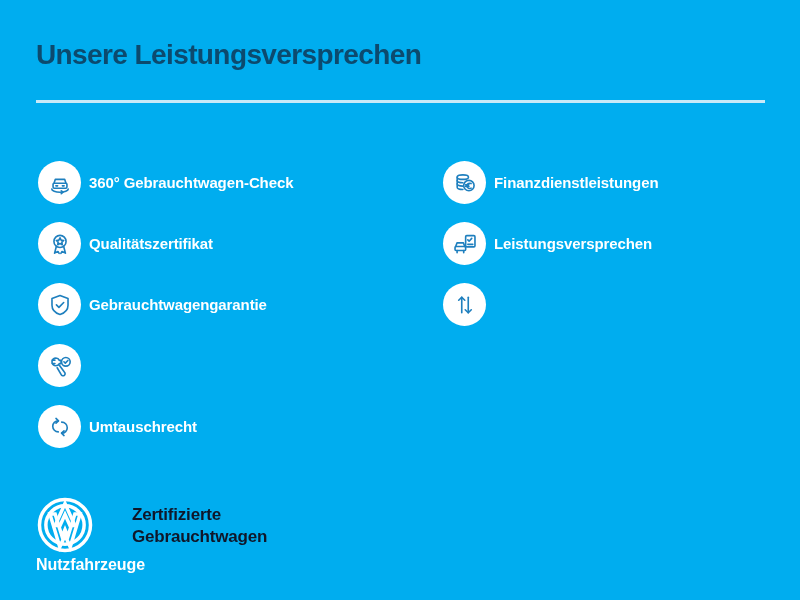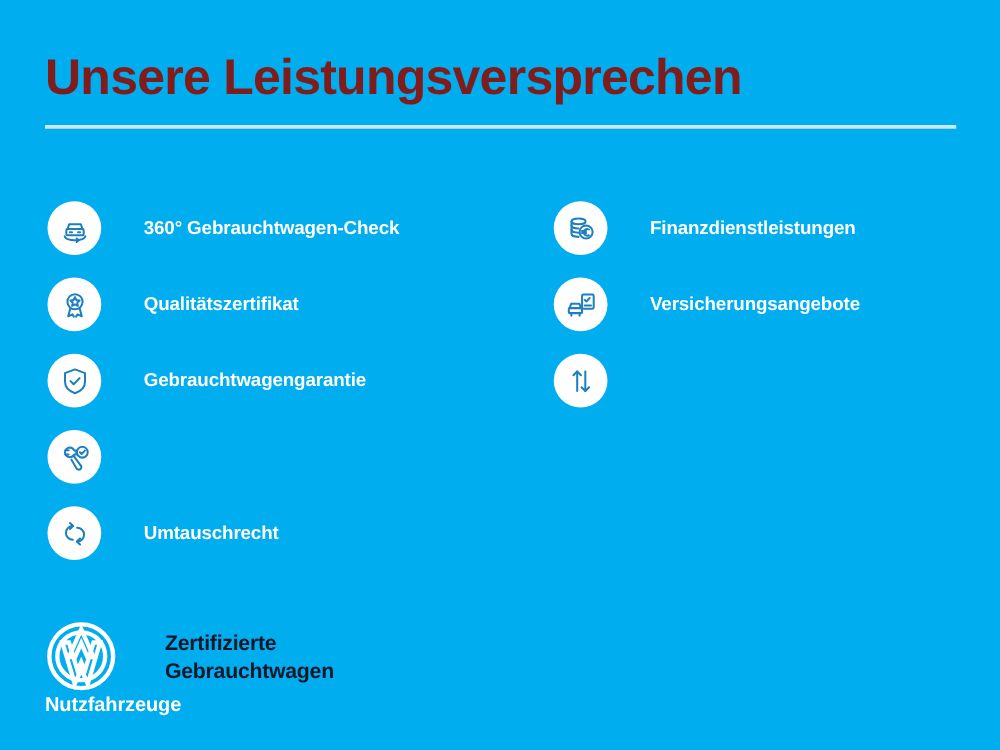--- a/index.html
+++ b/index.html
@@ -15,24 +15,24 @@
     position:relative;
     width:800px; height:600px;
     background:#00ADEF;
   }
 
   
   .page-title {
     position:absolute;
     left:36px; top:40px;
     width:720px;
-    font-size:40px;
+    font-size:28px;
     font-weight:bold;
     letter-spacing:-0.6px;
-    color:#7f1d1d;
+    color:#0c4a6e;
     line-height:1.1;
     white-space:nowrap;
   }
   .title-divider {
     position:absolute;
     left:36px; top:100px;
     width:729px; height:3px;
     background:#D9EEF9;
     opacity:.92;
   }
@@ -70,21 +70,21 @@
     display:block;
   }
   .benefit-icon svg * {
     stroke:#1E7FBE;
     stroke-width:1.5;
     stroke-linecap:round;
     stroke-linejoin:round;
     fill:none;
   }
   .benefit-label {
-    margin-left:34px;
+    margin-left:8px;
     font-size:15px;
     font-weight:bold;
     color:#FFFFFF;
     letter-spacing:-0.1px;
     white-space:nowrap;
   }
 
   
   .brand {
     position:absolute;
@@ -214,21 +214,21 @@
         <span class="benefit-icon">
           <svg viewBox="0 0 24 24">
             <path d="M3.4 14.3 4.6 11h6l1.2 3.3"></path>
             <rect x="2.8" y="14.3" width="9.8" height="3.7" rx=".9"></rect>
             <path d="M4.7 20v-2M10.8 20v-2"></path>
             <rect x="12.6" y="4.3" width="8.6" height="10.4" rx="1"></rect>
             <path d="M14.6 8.2l1.2 1.2 2.4-2.6"></path>
             <path d="M14.6 12.3h4.6"></path>
           </svg>
         </span>
-        <span class="benefit-label">Versicherungsangebote</span>
+        <span class="benefit-label">Leistungsversprechen</span>
       </div>
 
       <div class="benefit-row">
         <span class="benefit-icon">
           <svg viewBox="0 0 24 24">
             <path d="M9 19.2V4.8"></path>
             <path d="M6.2 7.6 9 4.8l2.8 2.8"></path>
             <path d="M15 4.8v14.4"></path>
             <path d="M12.2 16.4 15 19.2l2.8-2.8"></path>
           </svg>

